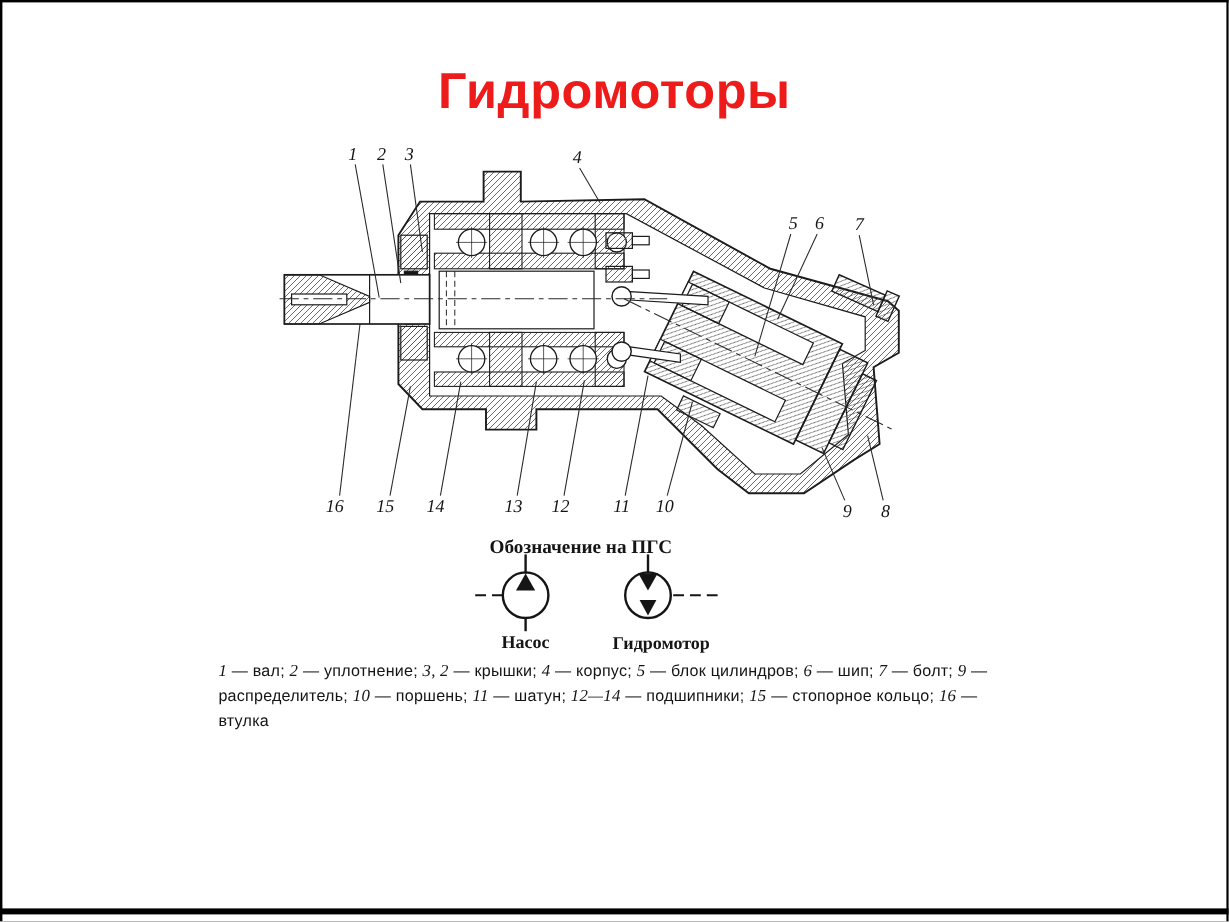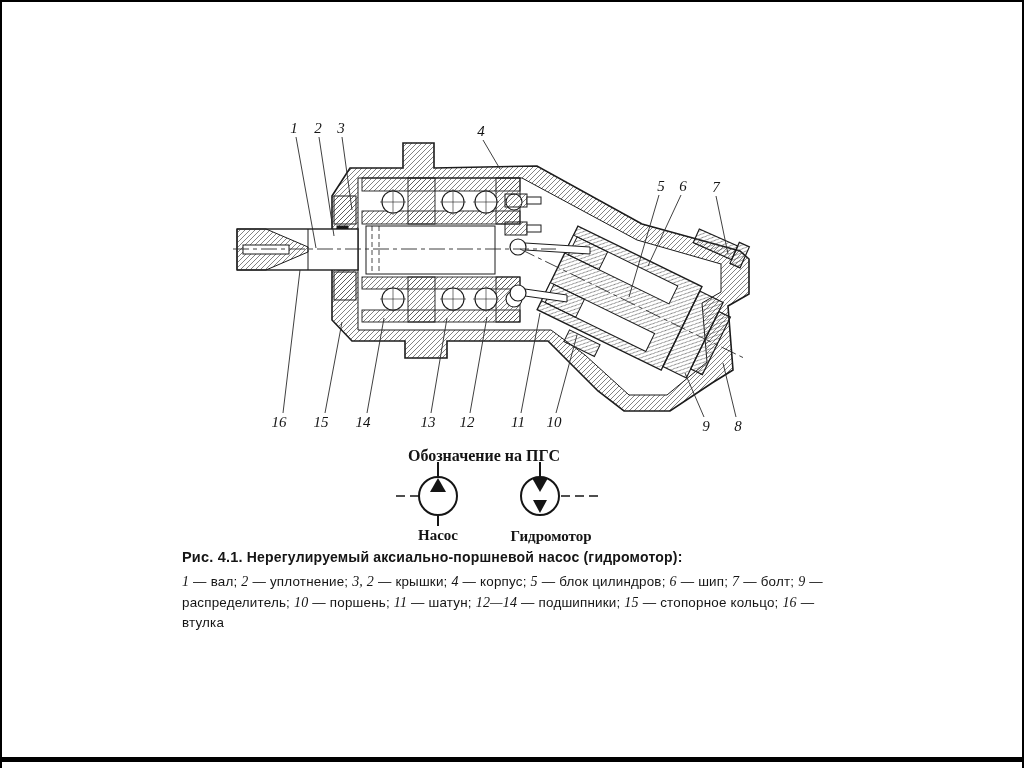--- a/index.html
+++ b/index.html
@@ -33,20 +33,21 @@
 </style>
 </head>
 <body>
 
 <div class="slide">
   <div class="edge edge-top"></div>
   <div class="edge edge-left"></div>
   <div class="edge edge-right"></div>
   <div class="edge edge-bottom"></div>
 
+  <div class="title">Гидромоторы</div>
 
   <svg class="fig-svg" width="1024" height="768" viewBox="0 0 1024 768">
     <defs>
       <pattern id="hatch" width="5" height="5" patternUnits="userSpaceOnUse">
         <path d="M0,5 L5,0" stroke="#4d4d4d" stroke-width="0.7"></path>
       </pattern>
     </defs>
 
     <g>
       <path d="M332,196 L350,168 L403,168 L403,143 L434,143 L434,168 L537,166
@@ -210,19 +211,15 @@
         <line x1="540" y1="462" x2="540" y2="478" stroke-width="2"></line>
         <polygon points="532,478 548,478 540,492" fill="#151515" stroke="none"></polygon>
         <polygon points="533,500 547,500 540,513" fill="#151515" stroke="none"></polygon>
         <line x1="561" y1="496" x2="598" y2="496" stroke-width="1.6" stroke-dasharray="9 5"></line>
       </g>
       <text class="sym-label" x="551" y="541" text-anchor="middle">Гидромотор</text>
     </g>
   </svg>
 
   <div class="caption">
-    <div class="cap-head">
-      <span class="fig-label">Рис. 4.1.</span>
-      <span>Нерегулируемый аксиально-поршневой насос (гидромотор):</span>
-    </div>
     <div class="cap-legend"><i>1</i> — вал; <i>2</i> — уплотнение; <i>3, 2</i> — крышки; <i>4</i> — корпус; <i>5</i> — блок цилиндров; <i>6</i> — шип; <i>7</i> — болт; <i>9</i> — распределитель; <i>10</i> — поршень; <i>11</i> — шатун; <i>12—14</i> — подшипники; <i>15</i> — стопорное кольцо; <i>16</i> — втулка</div>
   </div>
 </div>
 
 </body></html>

